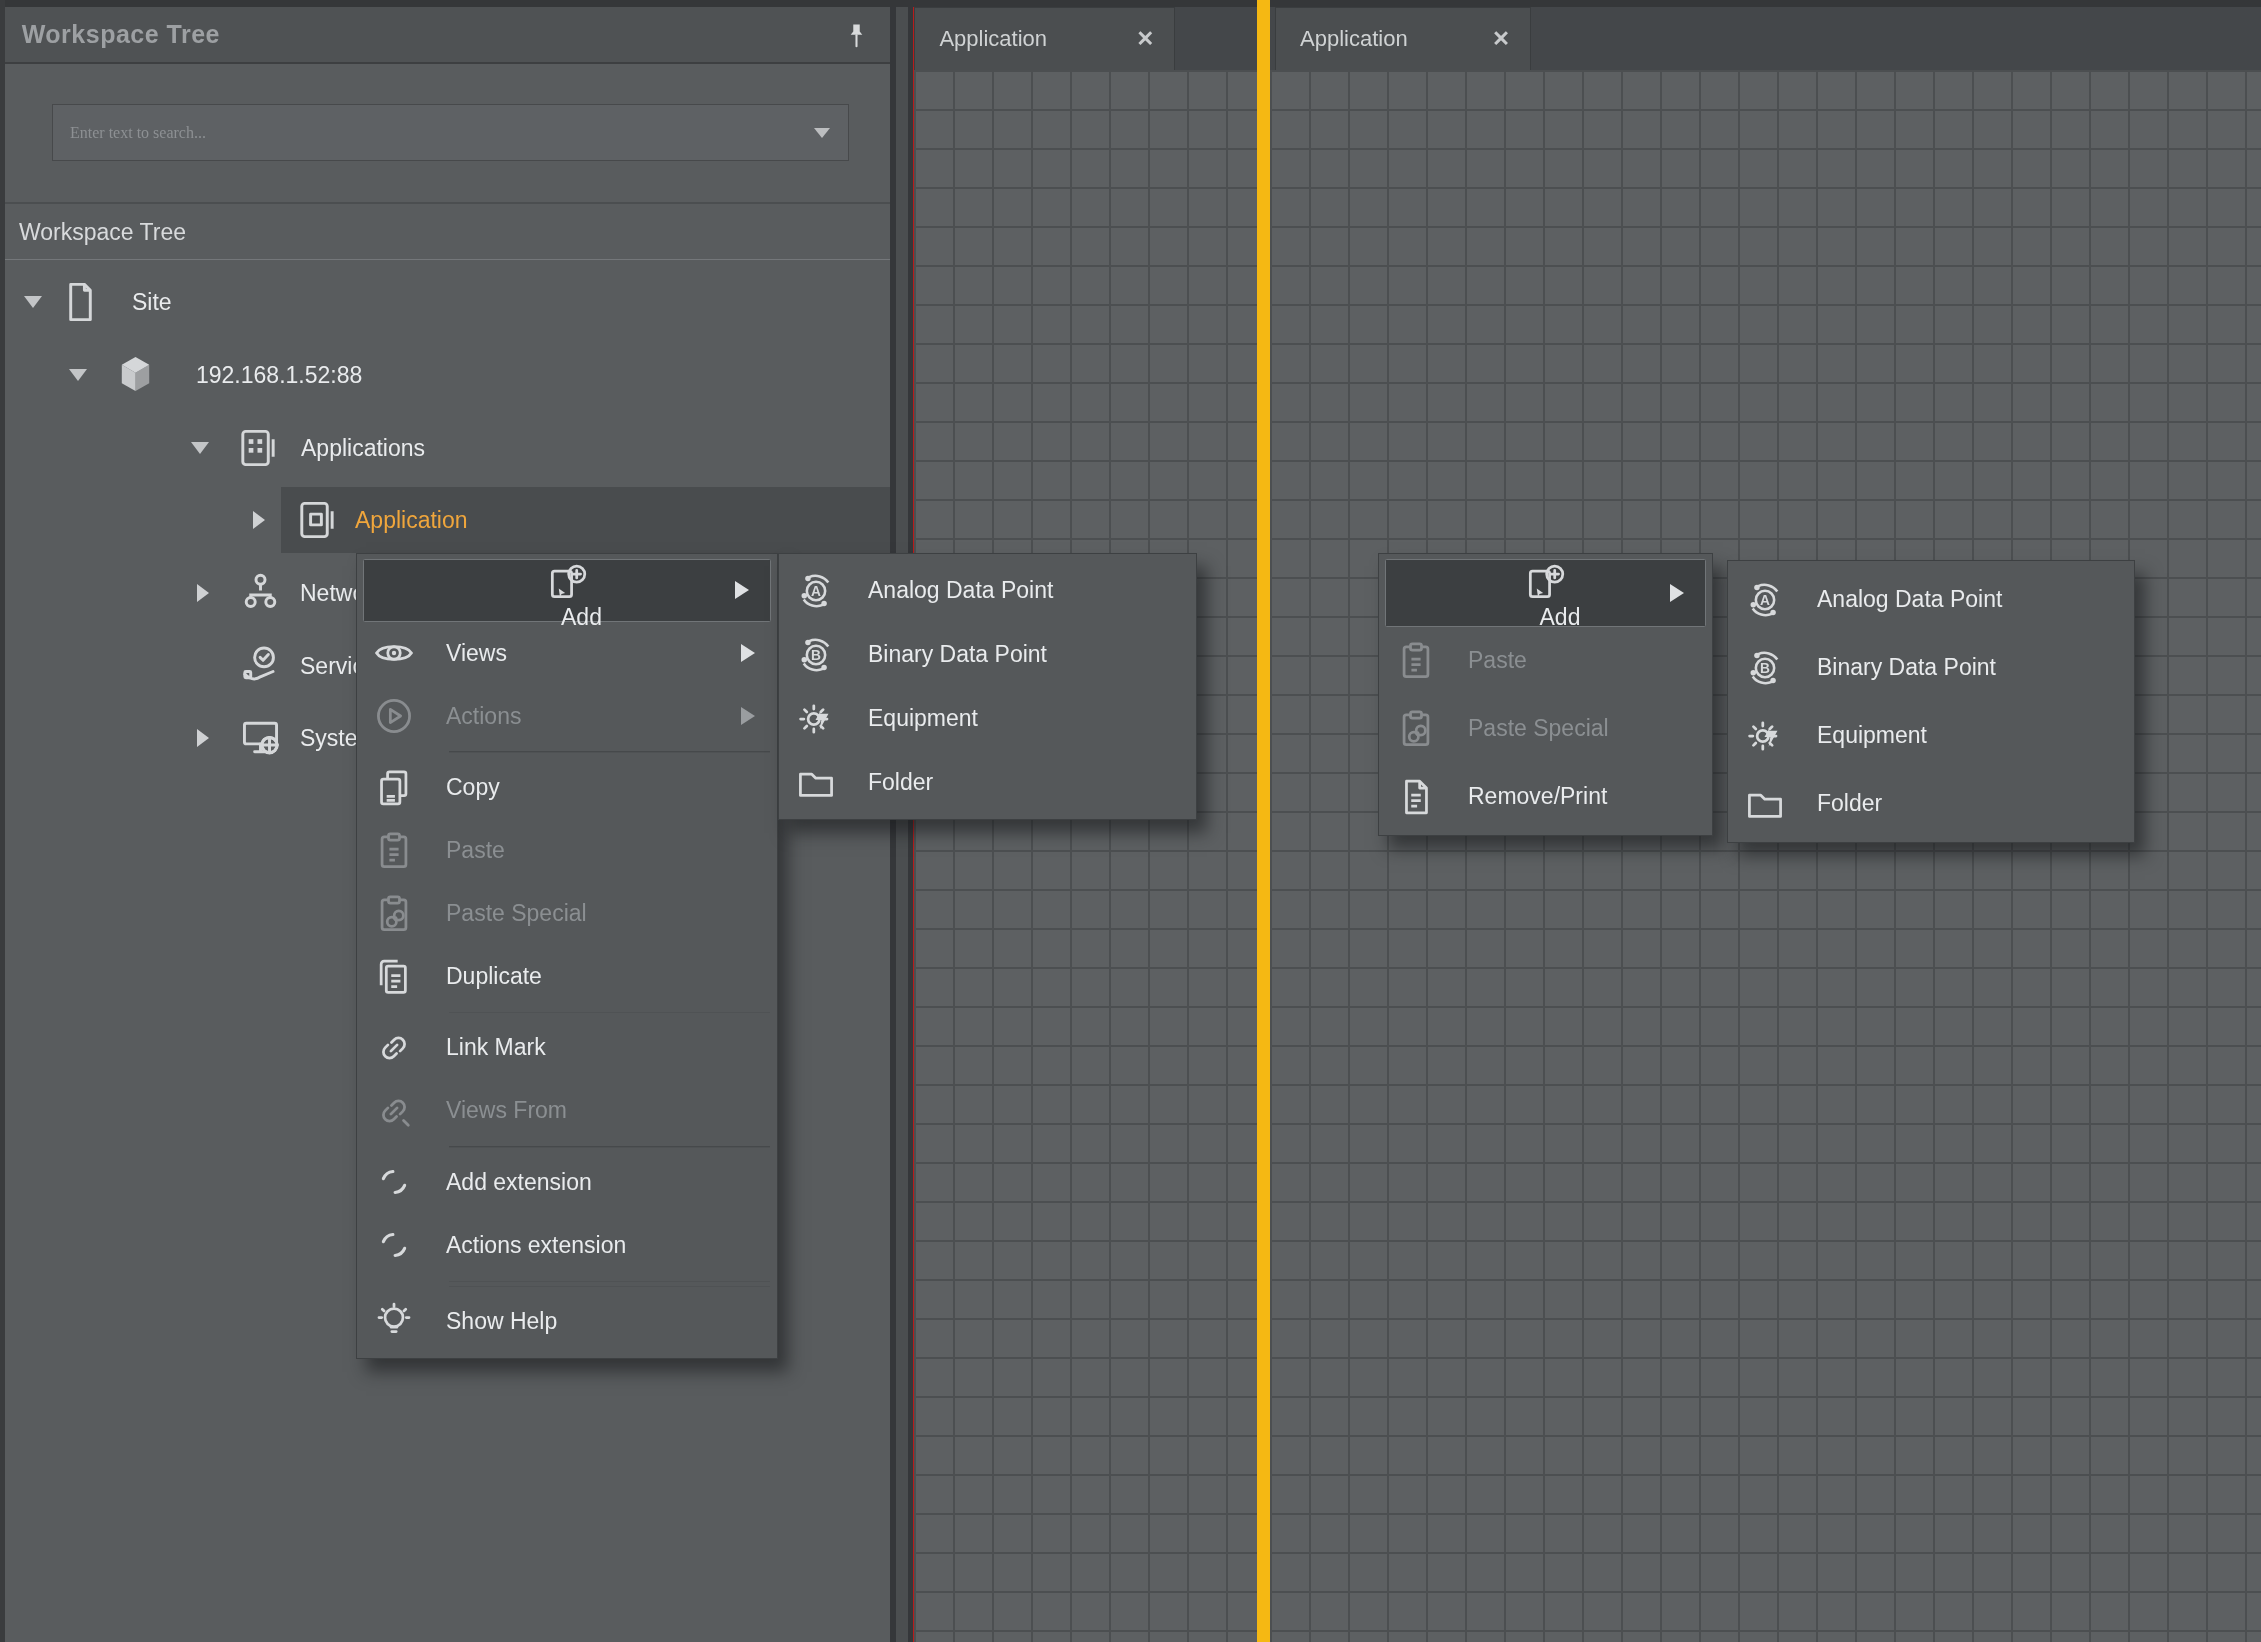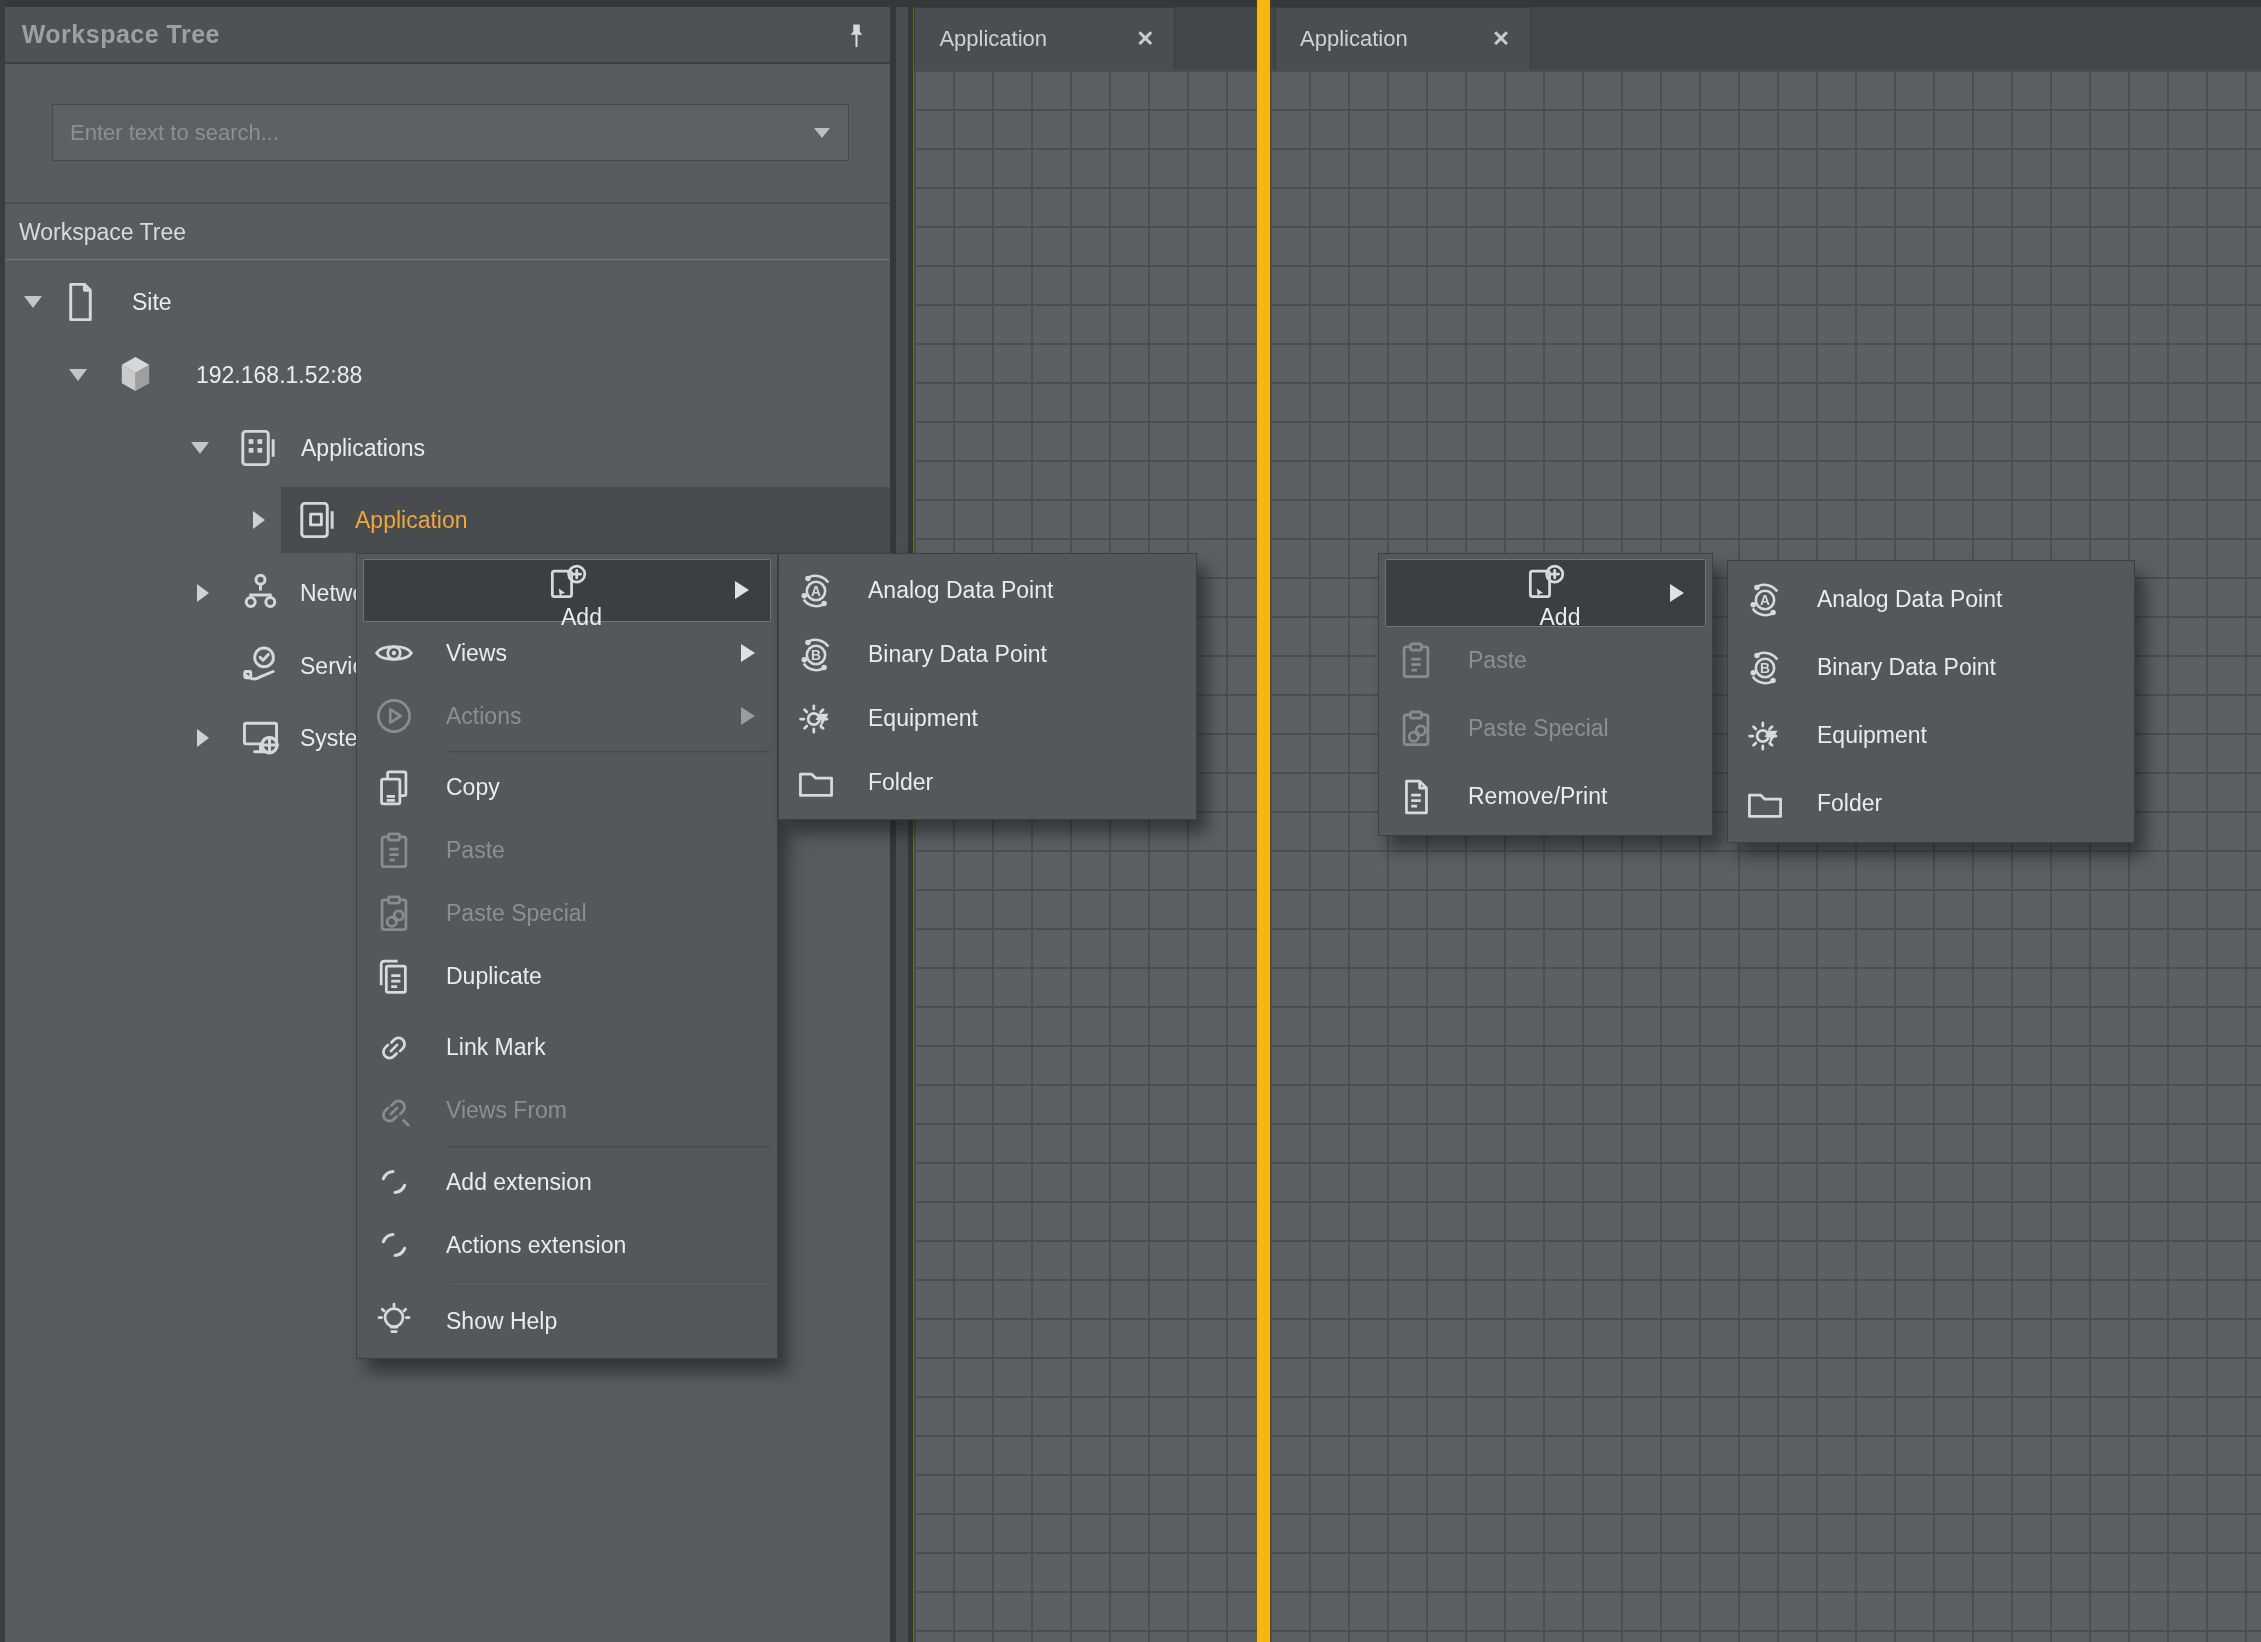--- a/index.html
+++ b/index.html
@@ -1,34 +1,34 @@
 <!DOCTYPE html>
 <html style="font-size:7.5px"><head>
 <meta charset="utf-8">
 <style>
   * { margin:0; padding:0; box-sizing:border-box; }
   html,body { width:2261px; height:1642px; overflow:hidden; background:#595c5e;
               font-family:"Liberation Sans", sans-serif; }
-  .screen { position:relative; width:2261px; height:1642px; background:#4d7c0f; }
+  .screen { position:relative; width:2261px; height:1642px; background:#b91c1c; }
 
   
   .top-strip { position:absolute; left:0; top:0; width:2261px; height:6.6px; background:#353739; z-index:6; }
   .left-edge { position:absolute; left:0; top:0; width:4.7px; height:1642px; background:#3a3c3e; z-index:6; }
 
   
   .left-panel { position:absolute; left:0; top:0; width:890px; height:1642px; background:#595c5e; }
   .wt-header { position:absolute; left:4.7px; right:0; top:6.6px; height:57px; background:#4f5254;
                border-bottom:2.8px solid #3d3f41; display:flex; align-items:center; }
   .wt-title { margin-left:17px; font-size:25px; font-weight:bold; color:#9da0a3; letter-spacing:0.5px; }
   .pin { position:absolute; right:18px; top:11.2px; width:31px; height:36px; color:#d8dadb; }
 
   .search-box { position:absolute; left:52px; top:104px; width:797px; height:57px;
                 background:#5e6164; border:1.4px solid #47494b; display:flex; align-items:center; }
   .search-input { flex:1; height:100%; background:transparent; border:none; outline:none;
-                  padding-left:17px; font-size:22px; color:#c8cacc; font-family:Liberation Sans, sans-serif; }
+                  padding-left:17px; font-size:16px; color:#c8cacc; font-family:Liberation Serif, serif; }
   .search-input::placeholder { color:#8d9093; opacity:1; }
   .dd-arrow { width:0; height:0; border-left:8px solid transparent; border-right:8px solid transparent;
               border-top:10.3px solid #bcbec0; margin-right:18px; }
 
   .body-sep { position:absolute; left:0; top:202px; width:890px; height:1.9px; background:#4b4e50; }
   .tree-header { position:absolute; left:0; top:206px; width:890px; height:54px; display:flex; align-items:center;
                  border-bottom:1.9px solid #74777a; }
   .tree-header span { margin-left:19px; font-size:23px; color:#d8dadc; }
 
   

